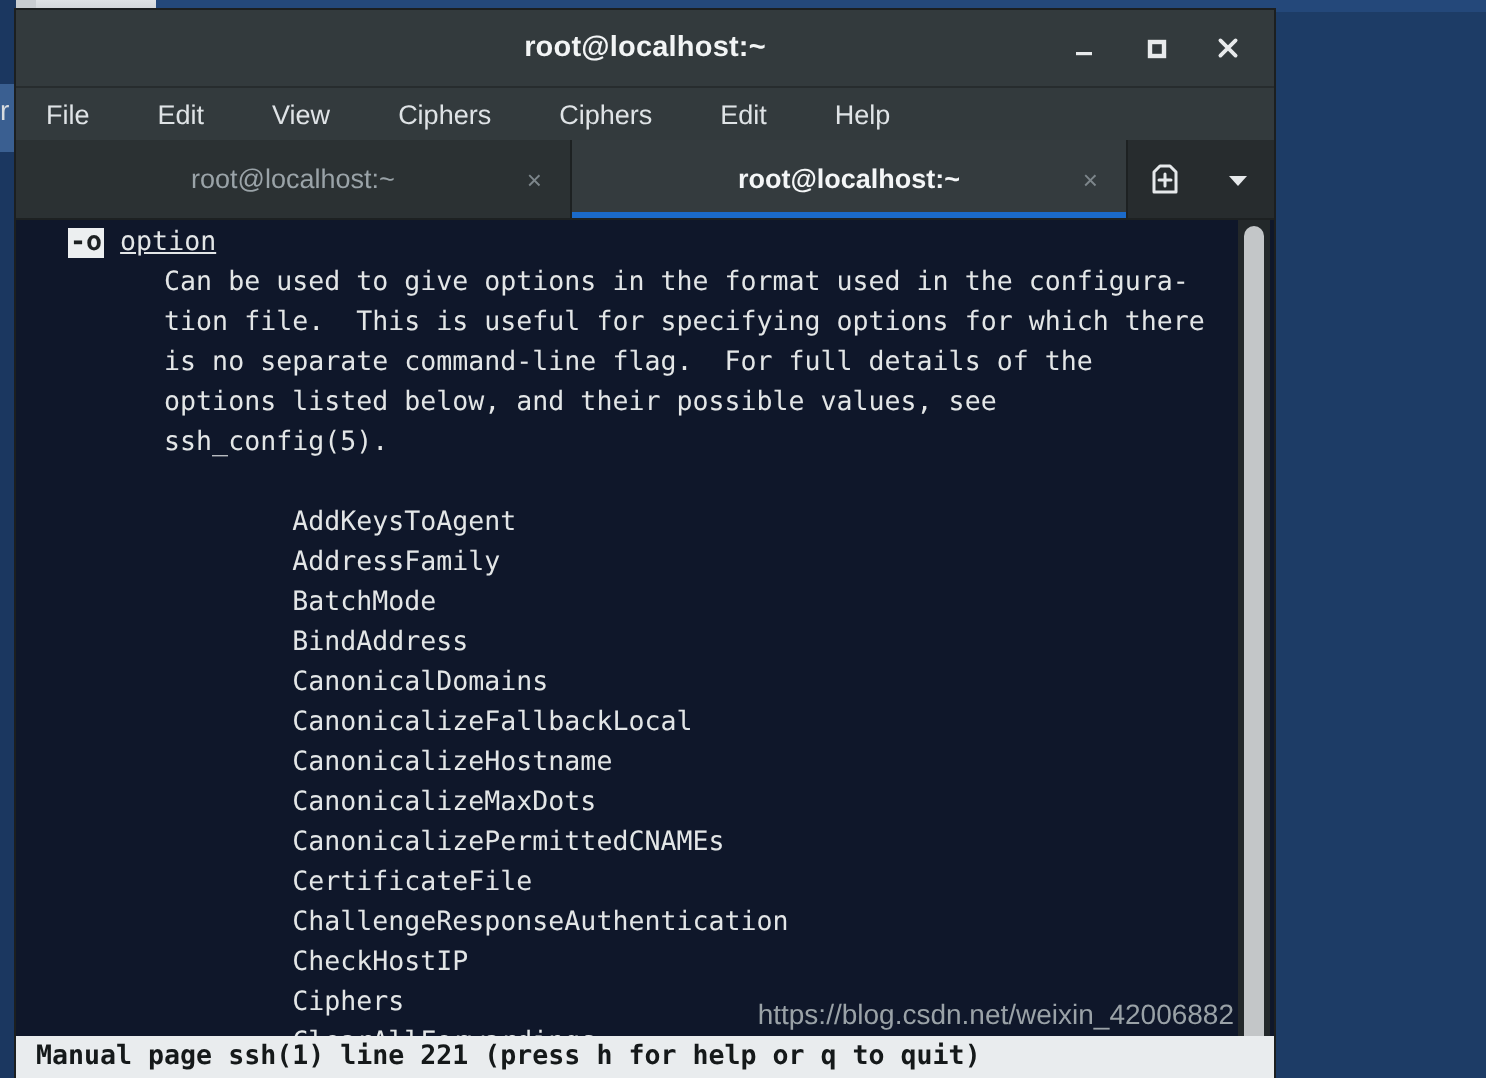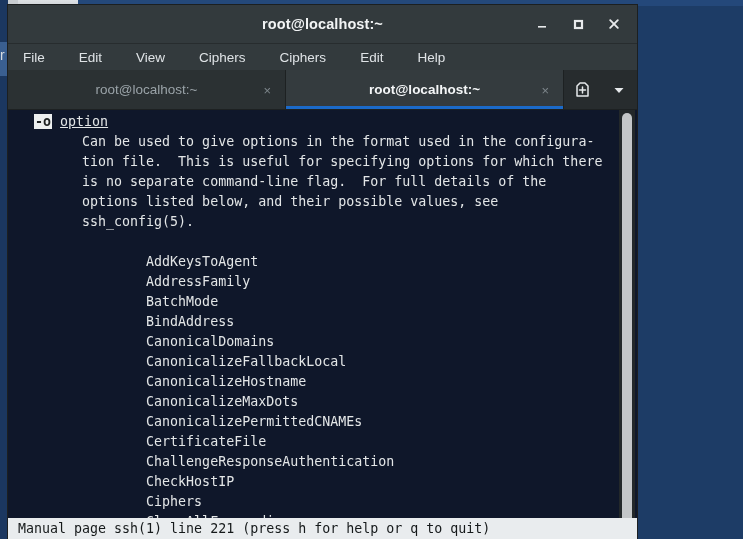--- a/index.html
+++ b/index.html
@@ -257,20 +257,21 @@
     left: 0; right: 0; bottom: 0;
     height: 21px;
     background: #e9ecee;
     color: #15191a;
     font-family: "DejaVu Sans Mono", "Liberation Mono", monospace;
     font-size: 13.3px;
     line-height: 21px;
     padding-left: 10px;
     white-space: pre;
     overflow: hidden;
+    font-weight: bold;
   }
 </style>
 </head>
 <body>
 
 <div id="desktop">
   <div id="bg-window-top"></div>
   <div id="bg-panel-left"></div>
   <div id="bg-white-blob"></div>
   <div id="bg-window-strip"></div>
@@ -331,20 +332,21 @@
         <svg width="16" height="16" viewBox="0 0 16 16">
           <path d="M3.5 6 L8 11 L12.5 6 Z" fill="currentColor"></path>
         </svg>
       </div>
     </div>
   </div>
 
   <div id="terminal-body">
     <div id="term-text"><div class="ln"><span>  </span><span class="inv">-o</span><span> </span><span class="und">option</span></div><div class="ln"><span>        Can be used to give options in the format used in the configura-</span></div><div class="ln"><span>        tion file.  This is useful for specifying options for which there</span></div><div class="ln"><span>        is no separate command-line flag.  For full details of the</span></div><div class="ln"><span>        options listed below, and their possible values, see</span></div><div class="ln"><span>        ssh_config(5).</span></div><div class="ln">&nbsp;</div><div class="ln"><span>                AddKeysToAgent</span></div><div class="ln"><span>                AddressFamily</span></div><div class="ln"><span>                BatchMode</span></div><div class="ln"><span>                BindAddress</span></div><div class="ln"><span>                CanonicalDomains</span></div><div class="ln"><span>                CanonicalizeFallbackLocal</span></div><div class="ln"><span>                CanonicalizeHostname</span></div><div class="ln"><span>                CanonicalizeMaxDots</span></div><div class="ln"><span>                CanonicalizePermittedCNAMEs</span></div><div class="ln"><span>                CertificateFile</span></div><div class="ln"><span>                ChallengeResponseAuthentication</span></div><div class="ln"><span>                CheckHostIP</span></div><div class="ln"><span>                Ciphers</span></div><div class="ln"><span>                ClearAllForwardings</span></div><div class="ln"><span>                Compression</span></div></div>
 
+    <div id="watermark">https://blog.csdn.net/weixin_42006882</div>
 
     <div id="term-scrollbar">
       <div id="term-scroll-thumb"></div>
     </div>
 
     <div id="status-line">Manual page ssh(1) line 221 (press h for help or q to quit)</div>
   </div>
 
 </div>
 

